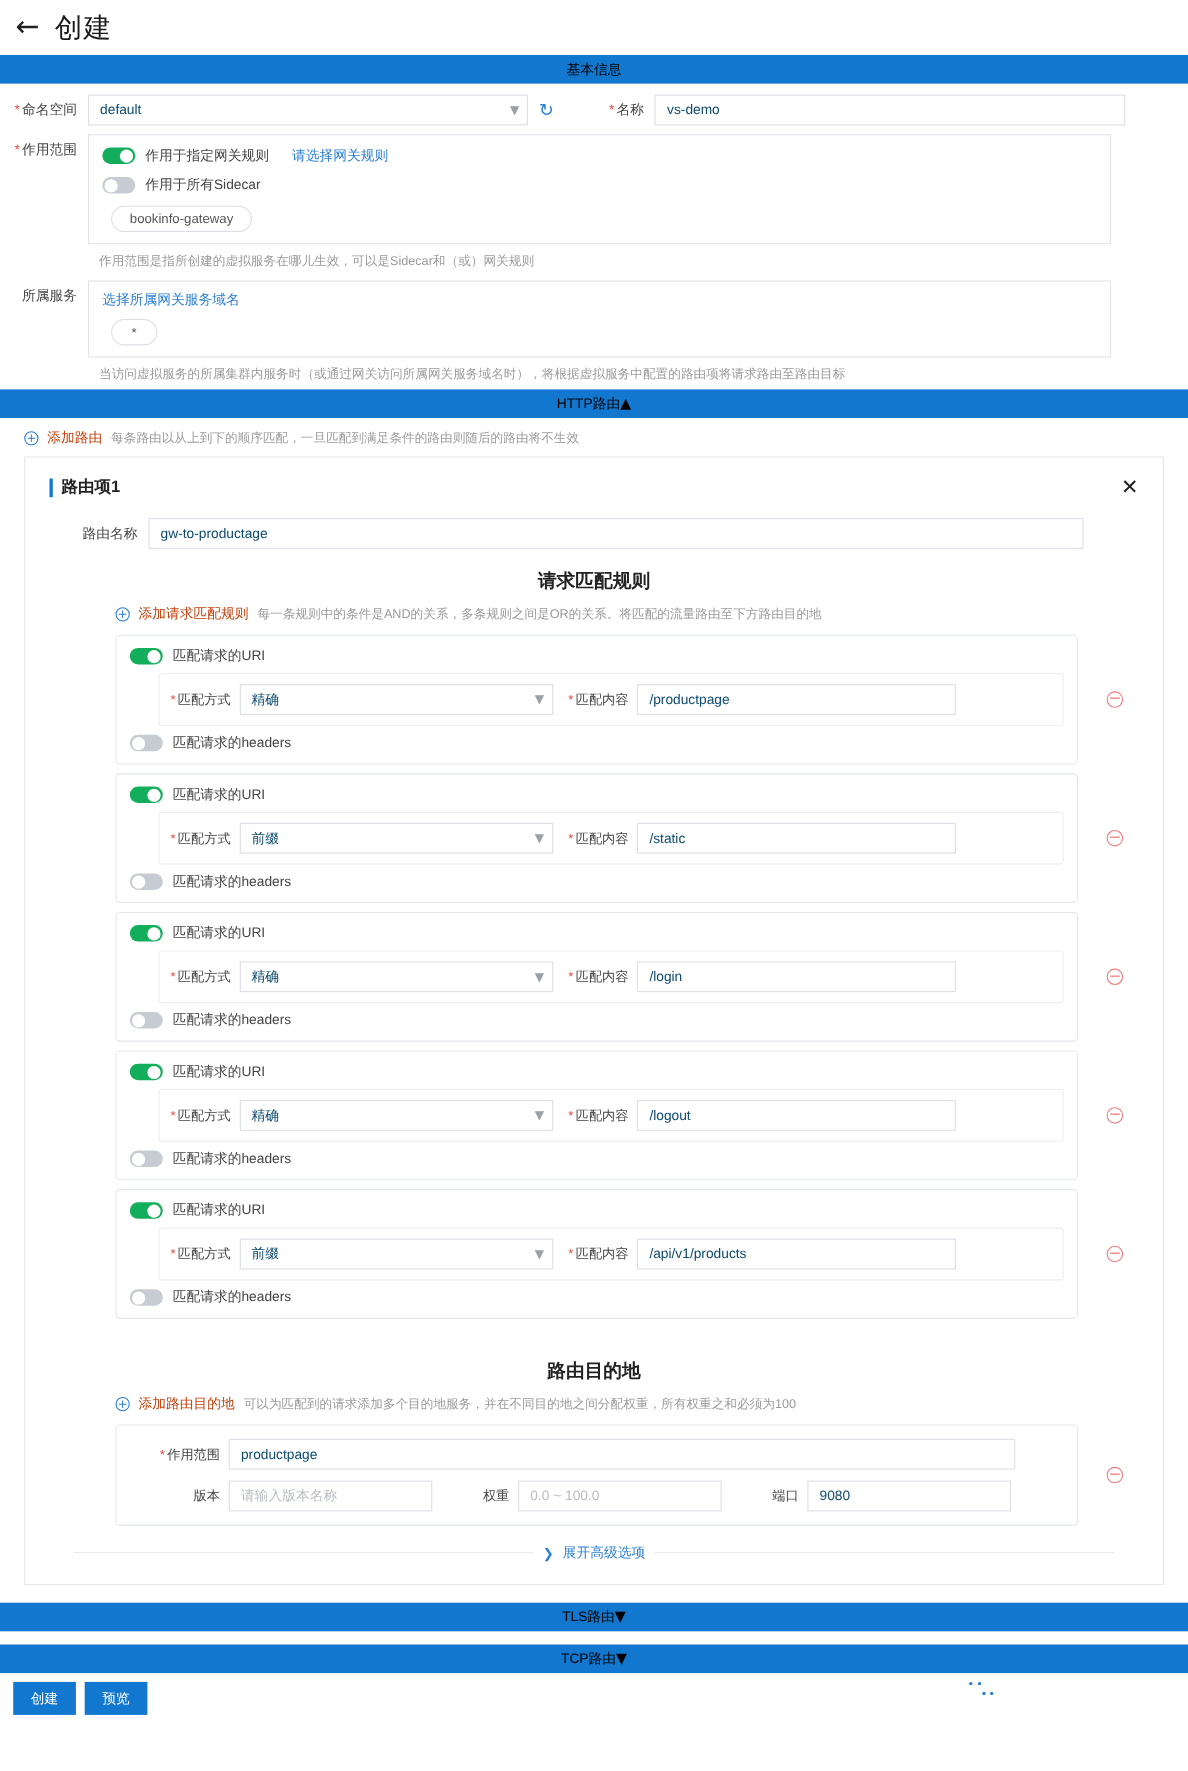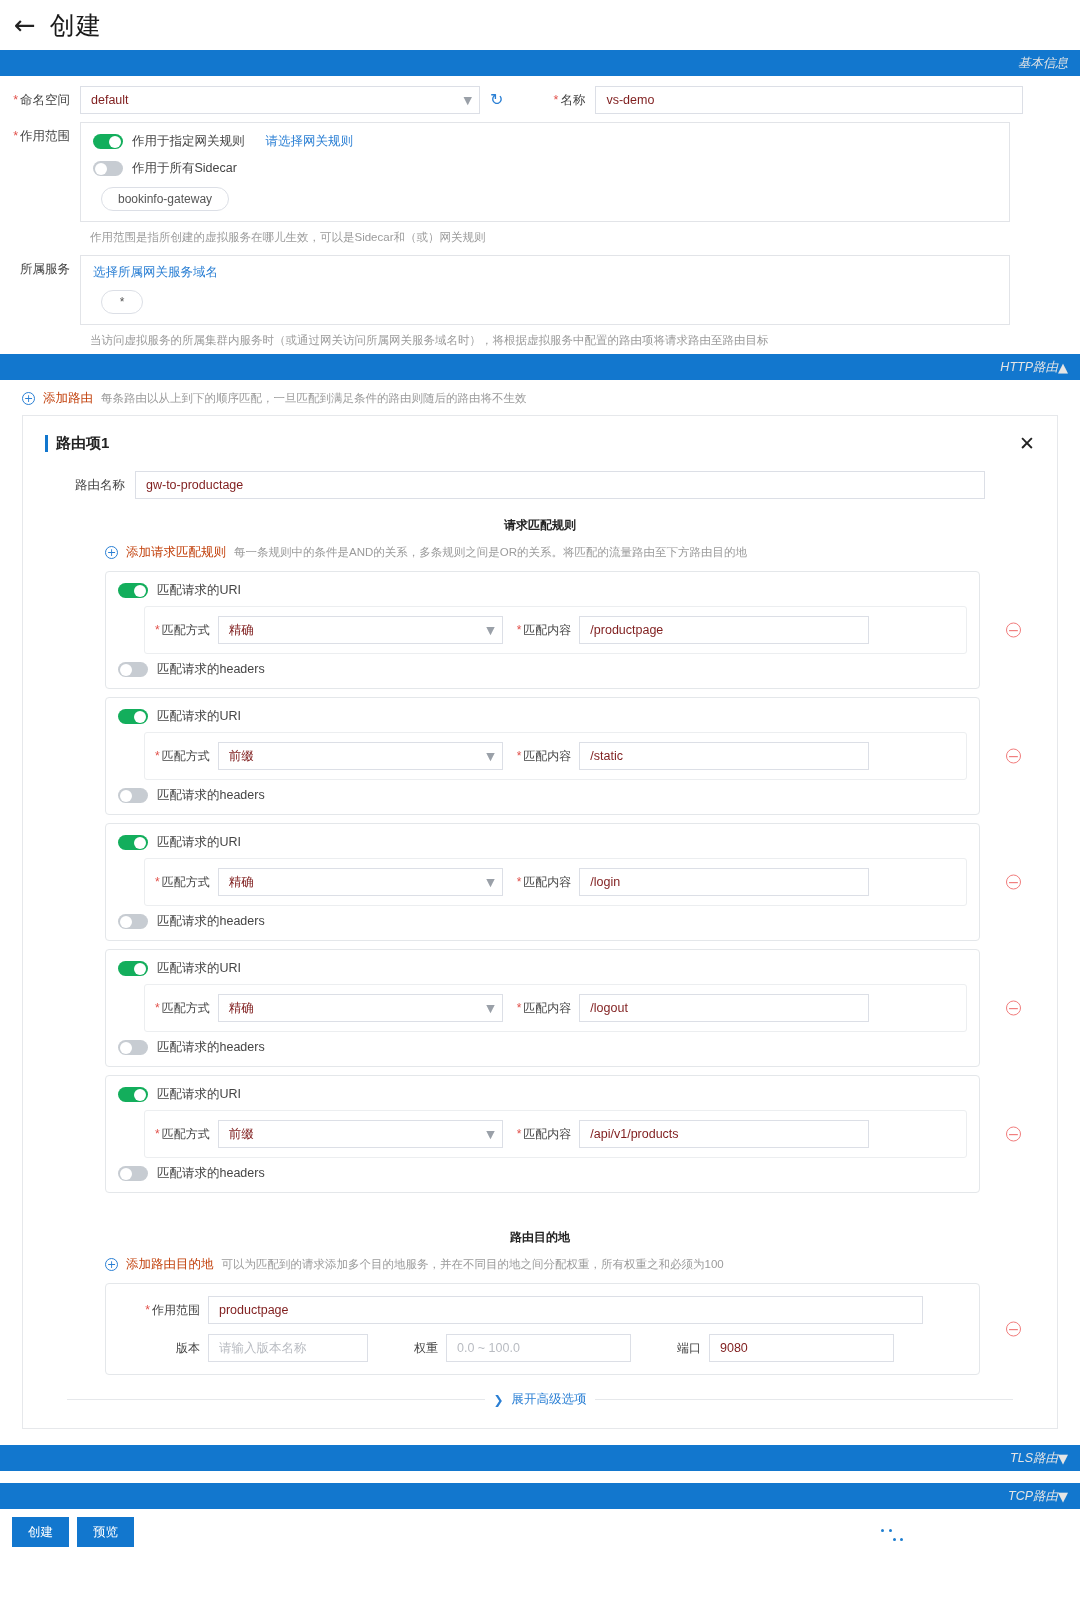--- a/index.html
+++ b/index.html
@@ -14,38 +14,38 @@
     overflow:hidden;
   }
 
   
   .topbar { height:50px; display:flex; align-items:center; padding-left:14px; gap:14px; }
   .back-arrow { font-size:26px; line-height:1; color:#222; cursor:pointer; font-family:"DejaVu Sans",sans-serif; }
   .page-title { font-size:25px; color:#1a1a1a; letter-spacing:1px; }
 
   
   .section-bar {
-    background:#1277ce; color:#e5e5e5; height:26px;
-    display:flex; align-items:center; justify-content:flex-end;
-    padding:0 12px; font-size:12.5px;font-style:italic;
+    background:#1277ce; color:#000000; height:26px;
+    display:flex; align-items:center; justify-content:center;
+    padding:0 12px; font-size:12.5px;
   }
   .section-bar .chev { font-size:13px; font-family:"DejaVu Sans",sans-serif; }
 
   
   .form-body { padding:10px 0 0 0; }
   .row { display:flex; align-items:flex-start; margin-bottom:8px; }
   .lbl {
     width:80px; text-align:right; padding-right:10px;
     font-size:12.5px; color:#444; line-height:28px; flex:none;
   }
   .lbl .req { color:#e1504a; margin-right:2px; }
   .inputbox {
     border:1px solid #dcdfe6; background:#fff; height:28px;
     display:flex; align-items:center; padding:0 10px;
-    font-size:12.5px; color:#7f1d1d;
+    font-size:12.5px; color:#0c4a6e;
   }
   .inputbox.ph { color:#b9bcc2; }
   .sel { position:relative; }
   .sel .caret {
     position:absolute; right:8px; top:50%; transform:translateY(-50%);
     color:#9aa0a8; font-size:11px; font-family:"DejaVu Sans",sans-serif;
   }
   .refresh { color:#2a7fd4; font-size:16px; margin-left:10px; line-height:28px; cursor:pointer; font-family:"DejaVu Sans",sans-serif;}
   .hint { font-size:11.5px; color:#9b9b9b; padding-left:90px; margin:4px 0 10px; }
 
@@ -75,21 +75,21 @@
     font-size:11px;line-height:11px;text-align:center;flex:none;font-family:"DejaVu Sans",sans-serif;
   }
   .addlink { color:#c2410c; font-size:12.5px; cursor:pointer; }
   .adddesc { color:#9b9b9b; font-size:11.5px; }
 
   .route-card { border:1px solid #e6e8eb; margin:0 22px; padding:18px 22px 10px; position:relative; background:#fff; }
   .route-head { display:flex; align-items:center; justify-content:space-between; margin-bottom:18px; }
   .route-title { font-size:15px; font-weight:bold; color:#222; border-left:3px solid #1277ce; padding-left:8px; line-height:1.1;}
   .close-x { font-size:19px; color:#222; cursor:pointer; line-height:1; font-family:"DejaVu Sans",sans-serif;}
 
-  .center-title { text-align:center; font-size:12px; font-weight:bold; color:#222; margin:18px 0 6px; }
+  .center-title { text-align:center; font-size:17px; font-weight:bold; color:#222; margin:18px 0 6px; }
 
   .rule-list { padding:0 0 0 0; }
   .rule-block { border:1px solid #e4e7ea; border-radius:4px; margin:0 55px 8px 60px; padding:10px 12px 8px; position:relative; }
   .minus-ico {
     position:absolute; right:-42px; top:50%; transform:translateY(-50%);
     width:15px;height:15px;border-radius:50%;border:1px solid #f17c7c;color:#f17c7c;
     font-size:14px;line-height:12px;text-align:center;cursor:pointer;font-family:"DejaVu Sans",sans-serif;
   }
   .sub-row { display:flex; align-items:center; gap:9px; margin-bottom:7px; }
   .sub-row .t-label { font-size:12.5px; color:#444; }
@@ -360,21 +360,21 @@
   <div class="dest-block">
     <span class="minus-ico">−</span>
     <div class="dest-row">
       <span class="fl" style="width:80px;text-align:right;">
         <span class="req">*</span><span>作用范围</span>
       </span>
       <div class="inputbox" style="width:715px;">productpage</div>
     </div>
     <div class="dest-row">
       <span class="fl" style="width:80px;text-align:right;">版本</span>
-      <div class="inputbox ph" style="width:160px;">请输入版本名称</div>
+      <div class="inputbox ph" style="width:185px;">请输入版本名称</div>
       <span class="fl" style="width:70px;text-align:right;">权重</span>
       <div class="inputbox ph" style="width:185px;">0.0 ~ 100.0</div>
       <span class="fl" style="width:70px;text-align:right;">端口</span>
       <div class="inputbox" style="width:185px;">9080</div>
     </div>
   </div>
 
   <div class="adv">
     <span class="rule"></span>
     <span class="chev-r">❯</span>

